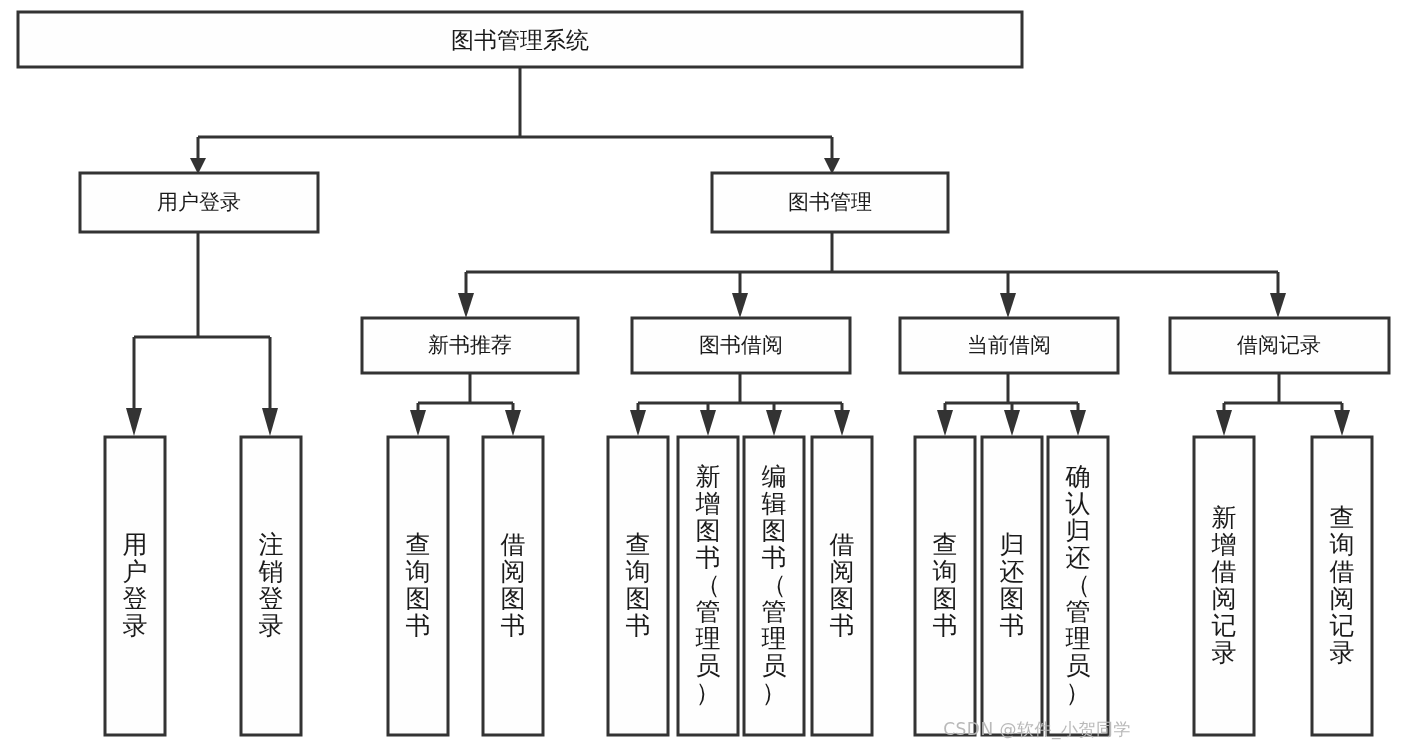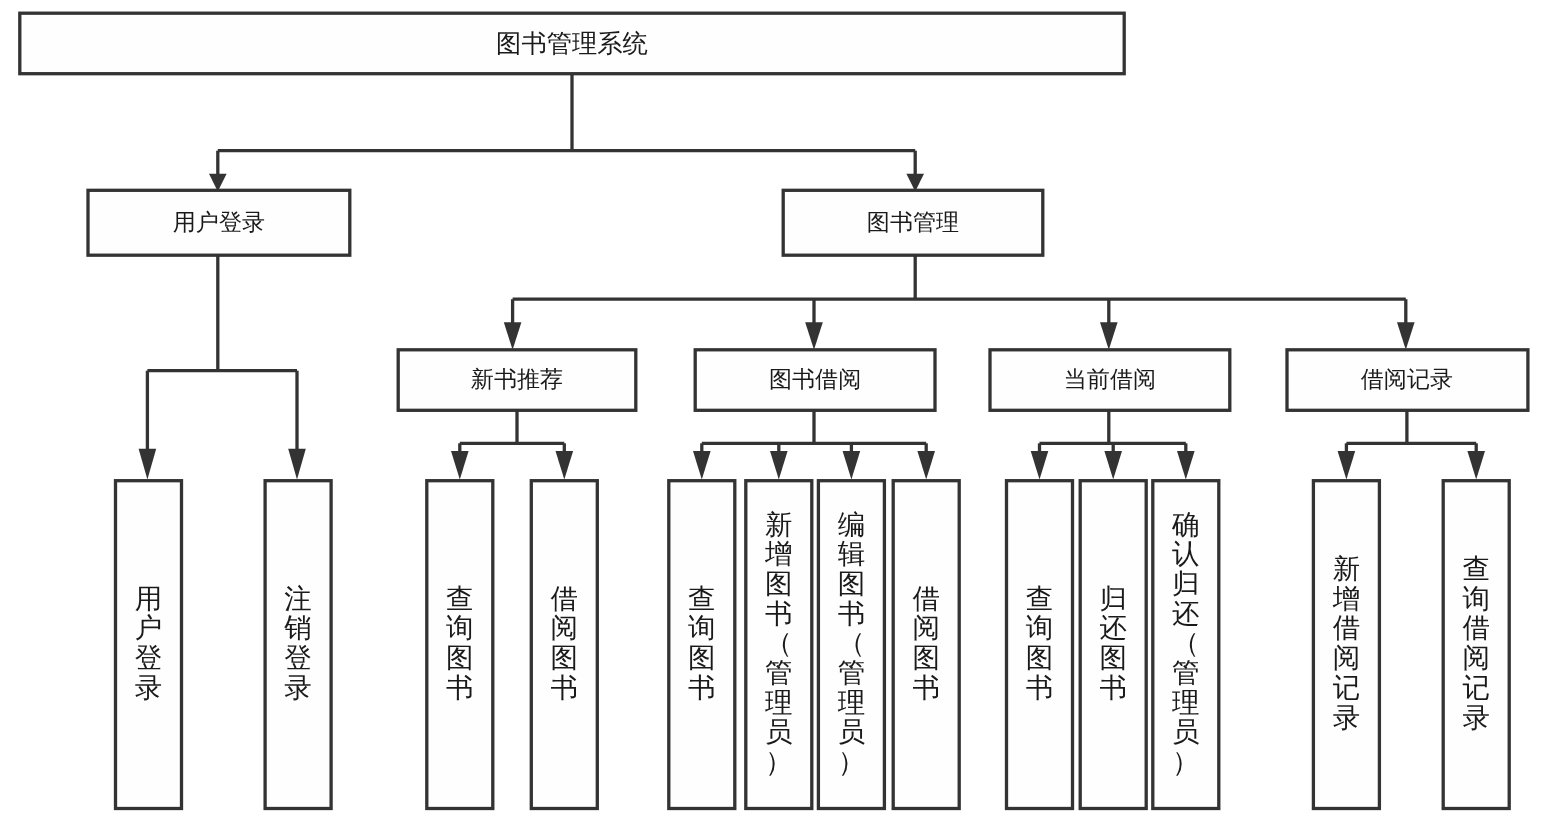--- a/index.html
+++ b/index.html
@@ -234,14 +234,15 @@
       <text class="leaf-label" x="1224" y="518.5"><tspan x="1224" y="518.5" text-anchor="middle">新</tspan><tspan x="1224" y="545.5" text-anchor="middle">增</tspan><tspan x="1224" y="572.5" text-anchor="middle">借</tspan><tspan x="1224" y="599.5" text-anchor="middle">阅</tspan><tspan x="1224" y="626.5" text-anchor="middle">记</tspan><tspan x="1224" y="653.5" text-anchor="middle">录</tspan></text>
     </g>
 
     <g>
       <rect class="node-box" x="1312" y="437" width="60" height="298"></rect>
       <text class="leaf-label" x="1342" y="518.5"><tspan x="1342" y="518.5" text-anchor="middle">查</tspan><tspan x="1342" y="545.5" text-anchor="middle">询</tspan><tspan x="1342" y="572.5" text-anchor="middle">借</tspan><tspan x="1342" y="599.5" text-anchor="middle">阅</tspan><tspan x="1342" y="626.5" text-anchor="middle">记</tspan><tspan x="1342" y="653.5" text-anchor="middle">录</tspan></text>
     </g>
 
   </svg>
 
+  <div class="watermark">CSDN @软件_小贺同学</div>
 
 </div>
 
 </body></html>

